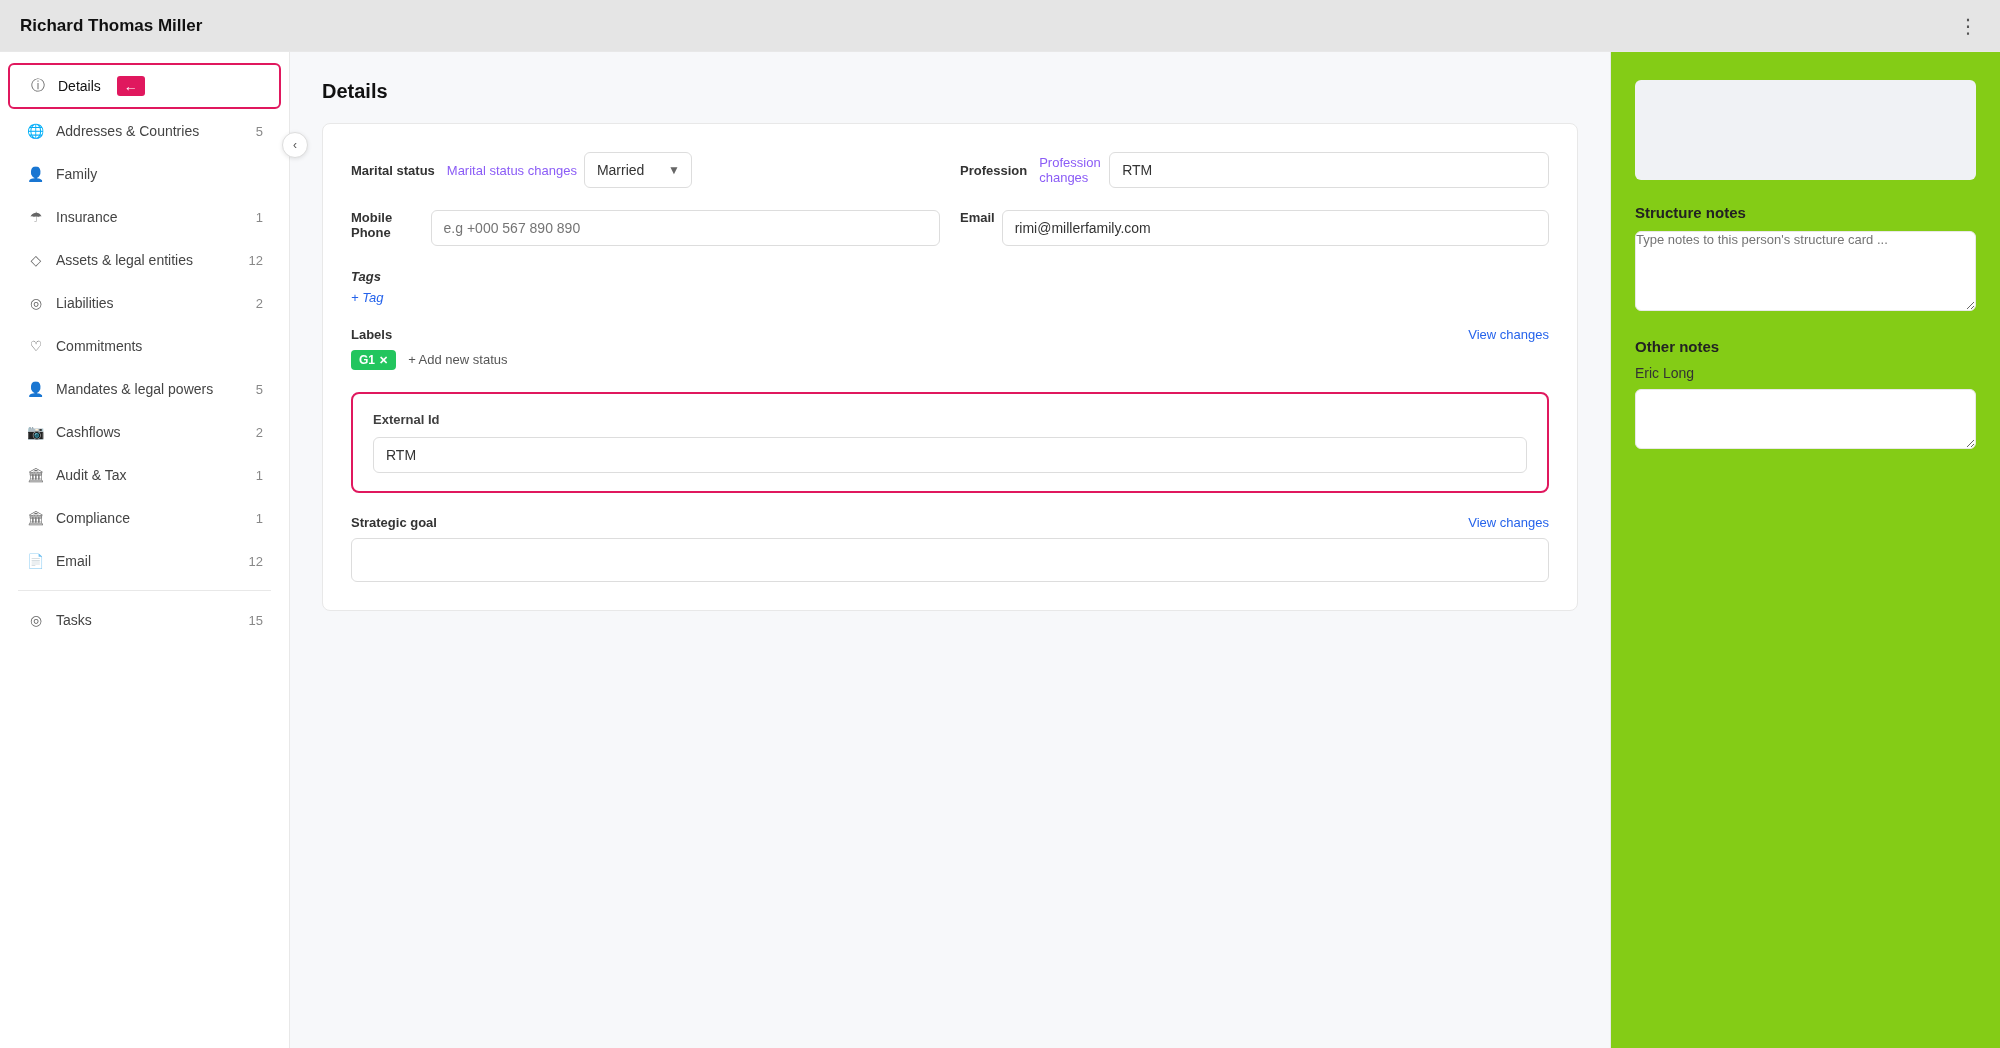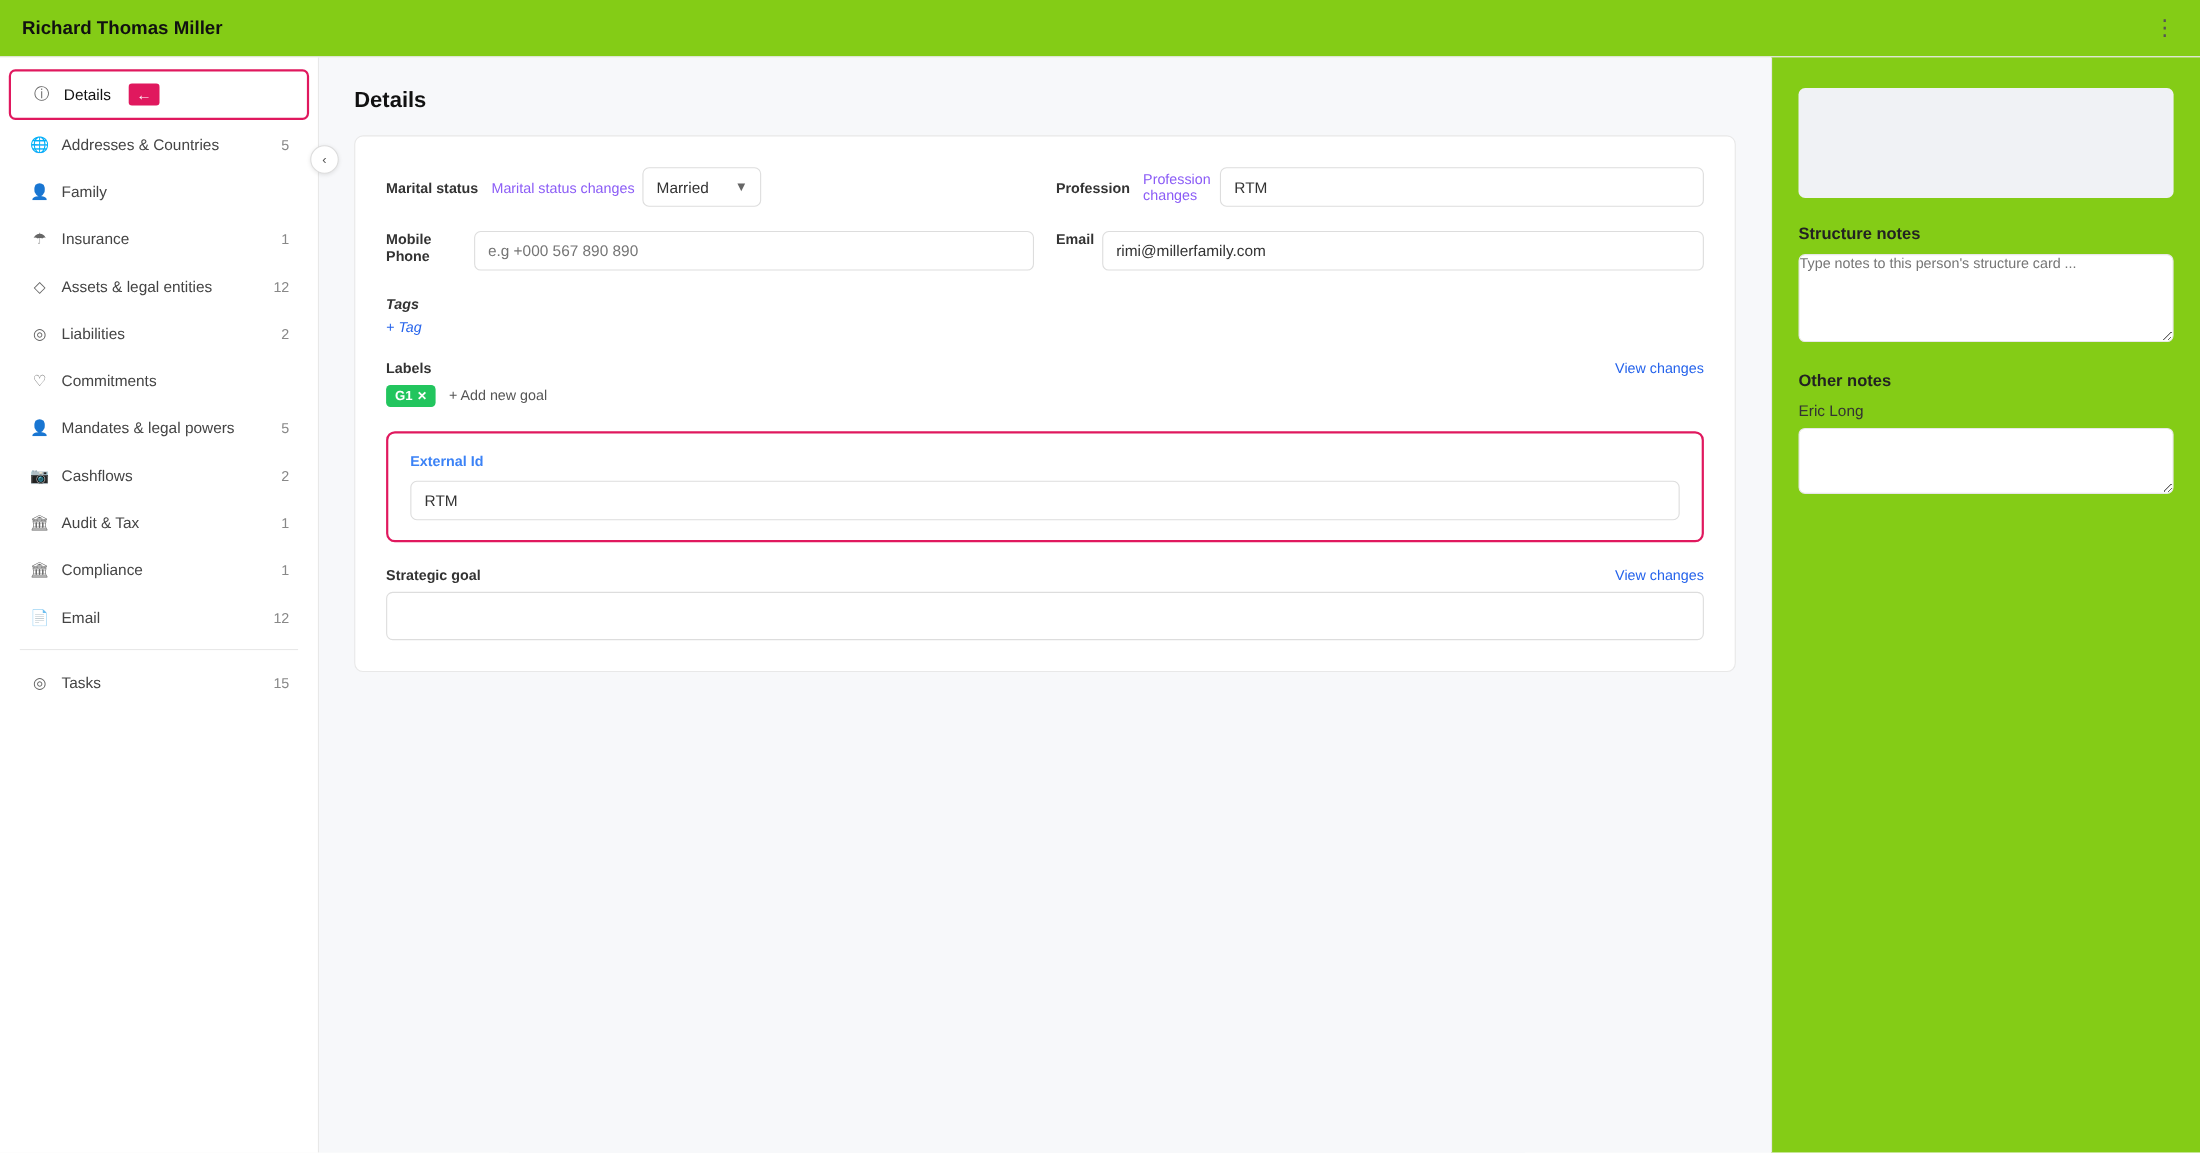--- a/index.html
+++ b/index.html
@@ -2,21 +2,21 @@
 <html><head>
   <meta charset="utf-8">
   <style>
     * { box-sizing: border-box; margin: 0; padding: 0; }
     body { font-family: -apple-system, BlinkMacSystemFont, 'Segoe UI', sans-serif; background: #f5f6f8; color: #333; font-size: 14px; }
 
     .app-container { display: flex; flex-direction: column; height: 100vh; background: #fff; }
 
     .title-bar {
       display: flex; align-items: center; justify-content: space-between;
-      padding: 2px 20px; background: #84cc16; border-bottom: 1px solid #e8e8e8;
+      padding: 2px 20px; background: #e5e5e5; border-bottom: 1px solid #e8e8e8;
       height: 52px;
     }
     .title-bar-title { font-size: 17px; font-weight: 700; color: #111; }
     .title-bar-more { font-size: 20px; color: #555; cursor: pointer; letter-spacing: 2px; }
 
     .main-content { display: flex; flex: 1; overflow: hidden; }
 
     
     .sidebar {
       width: 290px; min-width: 290px; background: #fff;
@@ -106,21 +106,21 @@
       display: inline-flex; align-items: center; gap: 4px;
       background: #22c55e; color: #fff; border-radius: 4px; padding: 3px 8px;
       font-size: 12px; font-weight: 600; margin-right: 8px;
     }
     .label-badge-x { cursor: pointer; font-size: 11px; }
     .add-label-btn { color: #555; font-size: 13px; cursor: pointer; }
 
     .external-id-section {
       border: 2px solid #e0185e; border-radius: 8px; padding: 18px 20px; margin-bottom: 22px;
     }
-    .external-id-label { font-size: 13px; font-weight: 600; color: #3b82f6; margin-bottom: 10px; }
+    .external-id-label { font-size: 13px; font-weight: 600; color: #404040; margin-bottom: 10px; }
     .external-id-input {
       border: 1px solid #ddd; border-radius: 6px; padding: 9px 12px;
       font-size: 14px; color: #333; background: #fff; width: 100%; outline: none;
     }
 
     .strategic-section { }
     .strategic-header { display: flex; align-items: center; justify-content: space-between; margin-bottom: 8px; }
     .strategic-link { color: #2563eb; font-size: 13px; cursor: pointer; }
     .strategic-input {
       border: 1px solid #ddd; border-radius: 6px; padding: 9px 12px;
@@ -324,21 +324,21 @@
         <div class="labels-section">
           <div class="labels-header">
             <span class="form-label">Labels</span>
             <span class="labels-header-right">View changes</span>
           </div>
           <div>
             <span class="label-badge">
               <span>G1</span>
               <span class="label-badge-x">✕</span>
             </span>
-            <span class="add-label-btn">+ Add new goal</span>
+            <span class="add-label-btn">+ Add new status</span>
           </div>
         </div>
 
         <div class="external-id-section">
           <div class="external-id-label">External Id</div>
           <input class="external-id-input" type="text" value="RTM" style="">
         </div>
 
         <div class="strategic-section">
           <div class="strategic-header">

